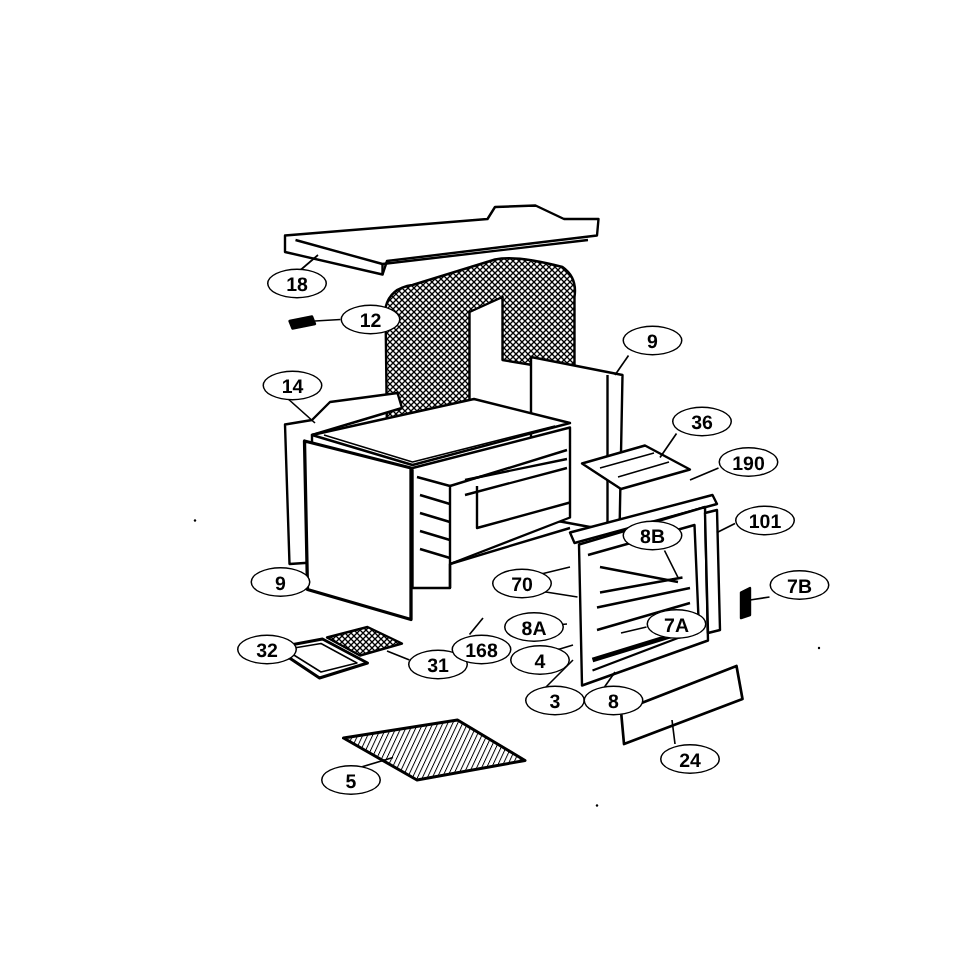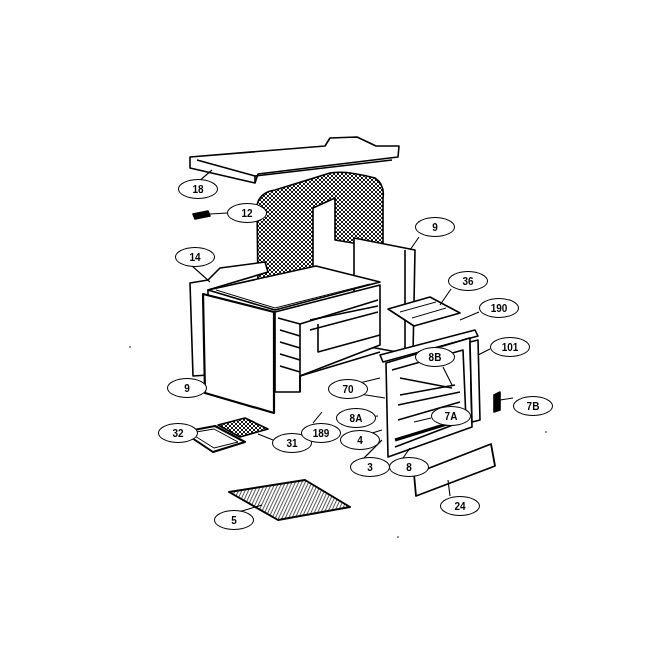--- a/index.html
+++ b/index.html
@@ -2,21 +2,21 @@
 <html><head>
 <meta charset="utf-8">
 <style>
   html, body { margin: 0; padding: 0; background: #ffffff; }
   body { width: 650px; height: 650px; position: relative; overflow: hidden;
          font-family: "Liberation Sans", sans-serif; }
   #diagram { position: absolute; left: 0; top: 0; width: 650px; height: 650px; }
   .callout { position: absolute; width: 40px; height: 20px; margin-left: -10px; margin-top: -10px;
              border: 1.6px solid #000; border-radius: 50%; background: #fff;
              display: flex; align-items: center; justify-content: center;
-             font-size: 10px; font-weight: bold; color: #000; box-sizing: border-box; cursor: pointer; }
+             font-size: 13px; font-weight: bold; color: #000; box-sizing: border-box; cursor: pointer; }
 </style>
 </head>
 <body>
 
 <svg id="diagram" viewBox="0 0 650 650" xmlns="http://www.w3.org/2000/svg">
   <defs>
     <pattern id="mesh" width="4" height="4" patternUnits="userSpaceOnUse">
       <rect width="4" height="4" fill="#fff"></rect>
       <path d="M0 0 L4 4 M4 0 L0 4" stroke="#000" stroke-width="0.9"></path>
     </pattern>
@@ -119,23 +119,23 @@
 <div class="callout" style="left:188px;top:189px">18</div>
 <div class="callout" style="left:237px;top:213px">12</div>
 <div class="callout" style="left:425px;top:227px">9</div>
 <div class="callout" style="left:185px;top:257px">14</div>
 <div class="callout" style="left:458px;top:281px">36</div>
 <div class="callout" style="left:489px;top:308px">190</div>
 <div class="callout" style="left:500px;top:347px">101</div>
 <div class="callout" style="left:177px;top:388px">9</div>
 <div class="callout" style="left:338px;top:389px">70</div>
 <div class="callout" style="left:425px;top:357px">8B</div>
-<div class="callout" style="left:523px;top:406px">7B</div>
+<div class="callout" style="left:523px;top:390px">7B</div>
 <div class="callout" style="left:346px;top:418px">8A</div>
 <div class="callout" style="left:441px;top:416px">7A</div>
 <div class="callout" style="left:168px;top:433px">32</div>
 <div class="callout" style="left:282px;top:443px">31</div>
-<div class="callout" style="left:311px;top:433px">189</div>
+<div class="callout" style="left:311px;top:433px">168</div>
 <div class="callout" style="left:350px;top:440px">4</div>
 <div class="callout" style="left:360px;top:467px">3</div>
 <div class="callout" style="left:399px;top:467px">8</div>
 <div class="callout" style="left:224px;top:520px">5</div>
 <div class="callout" style="left:450px;top:506px">24</div>
 
 </body></html>

